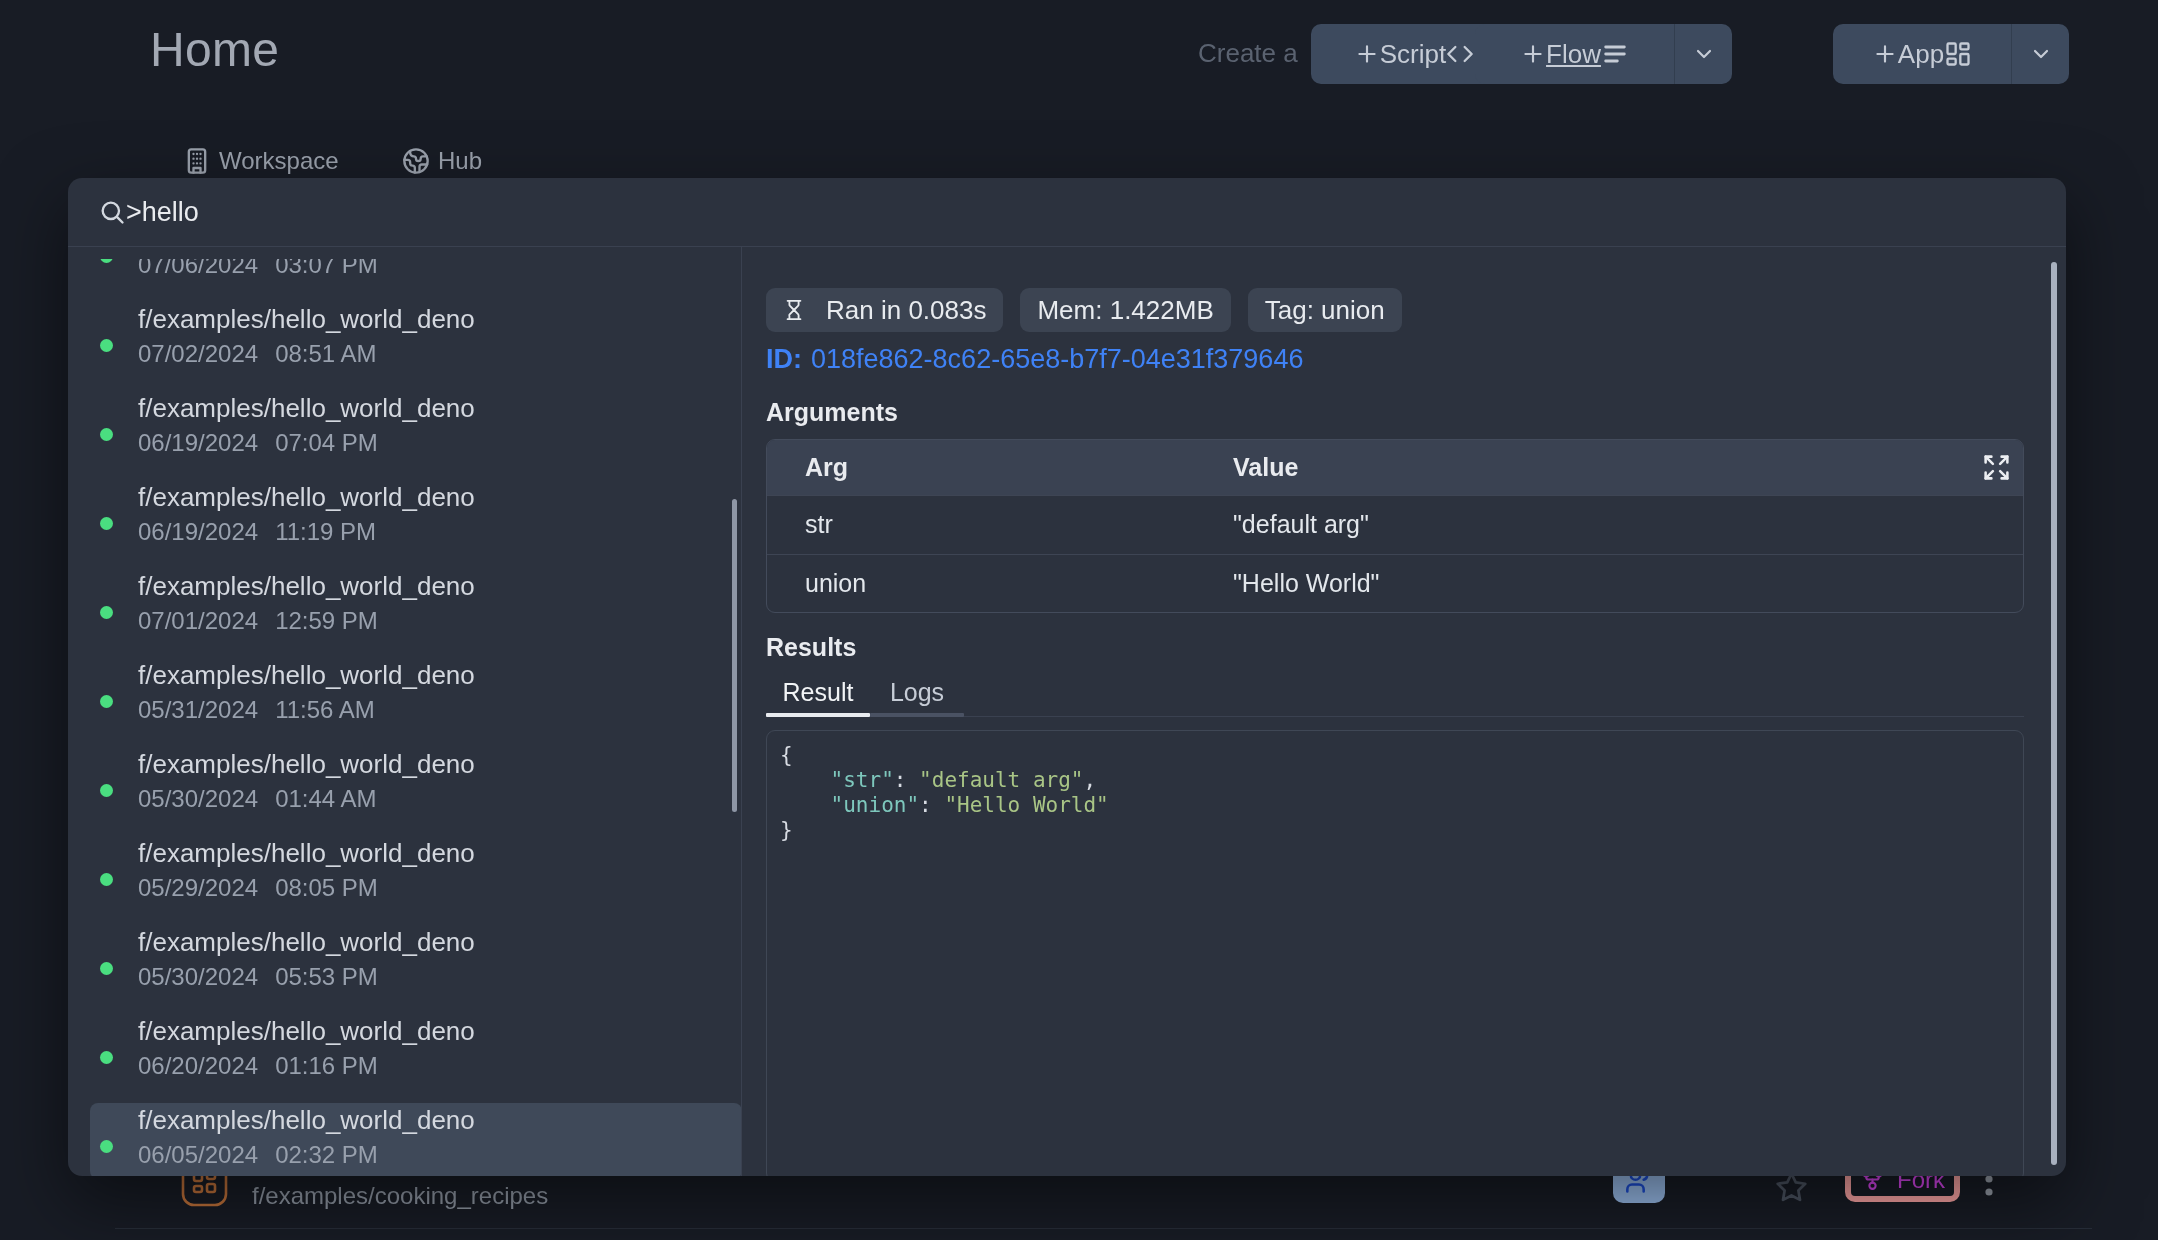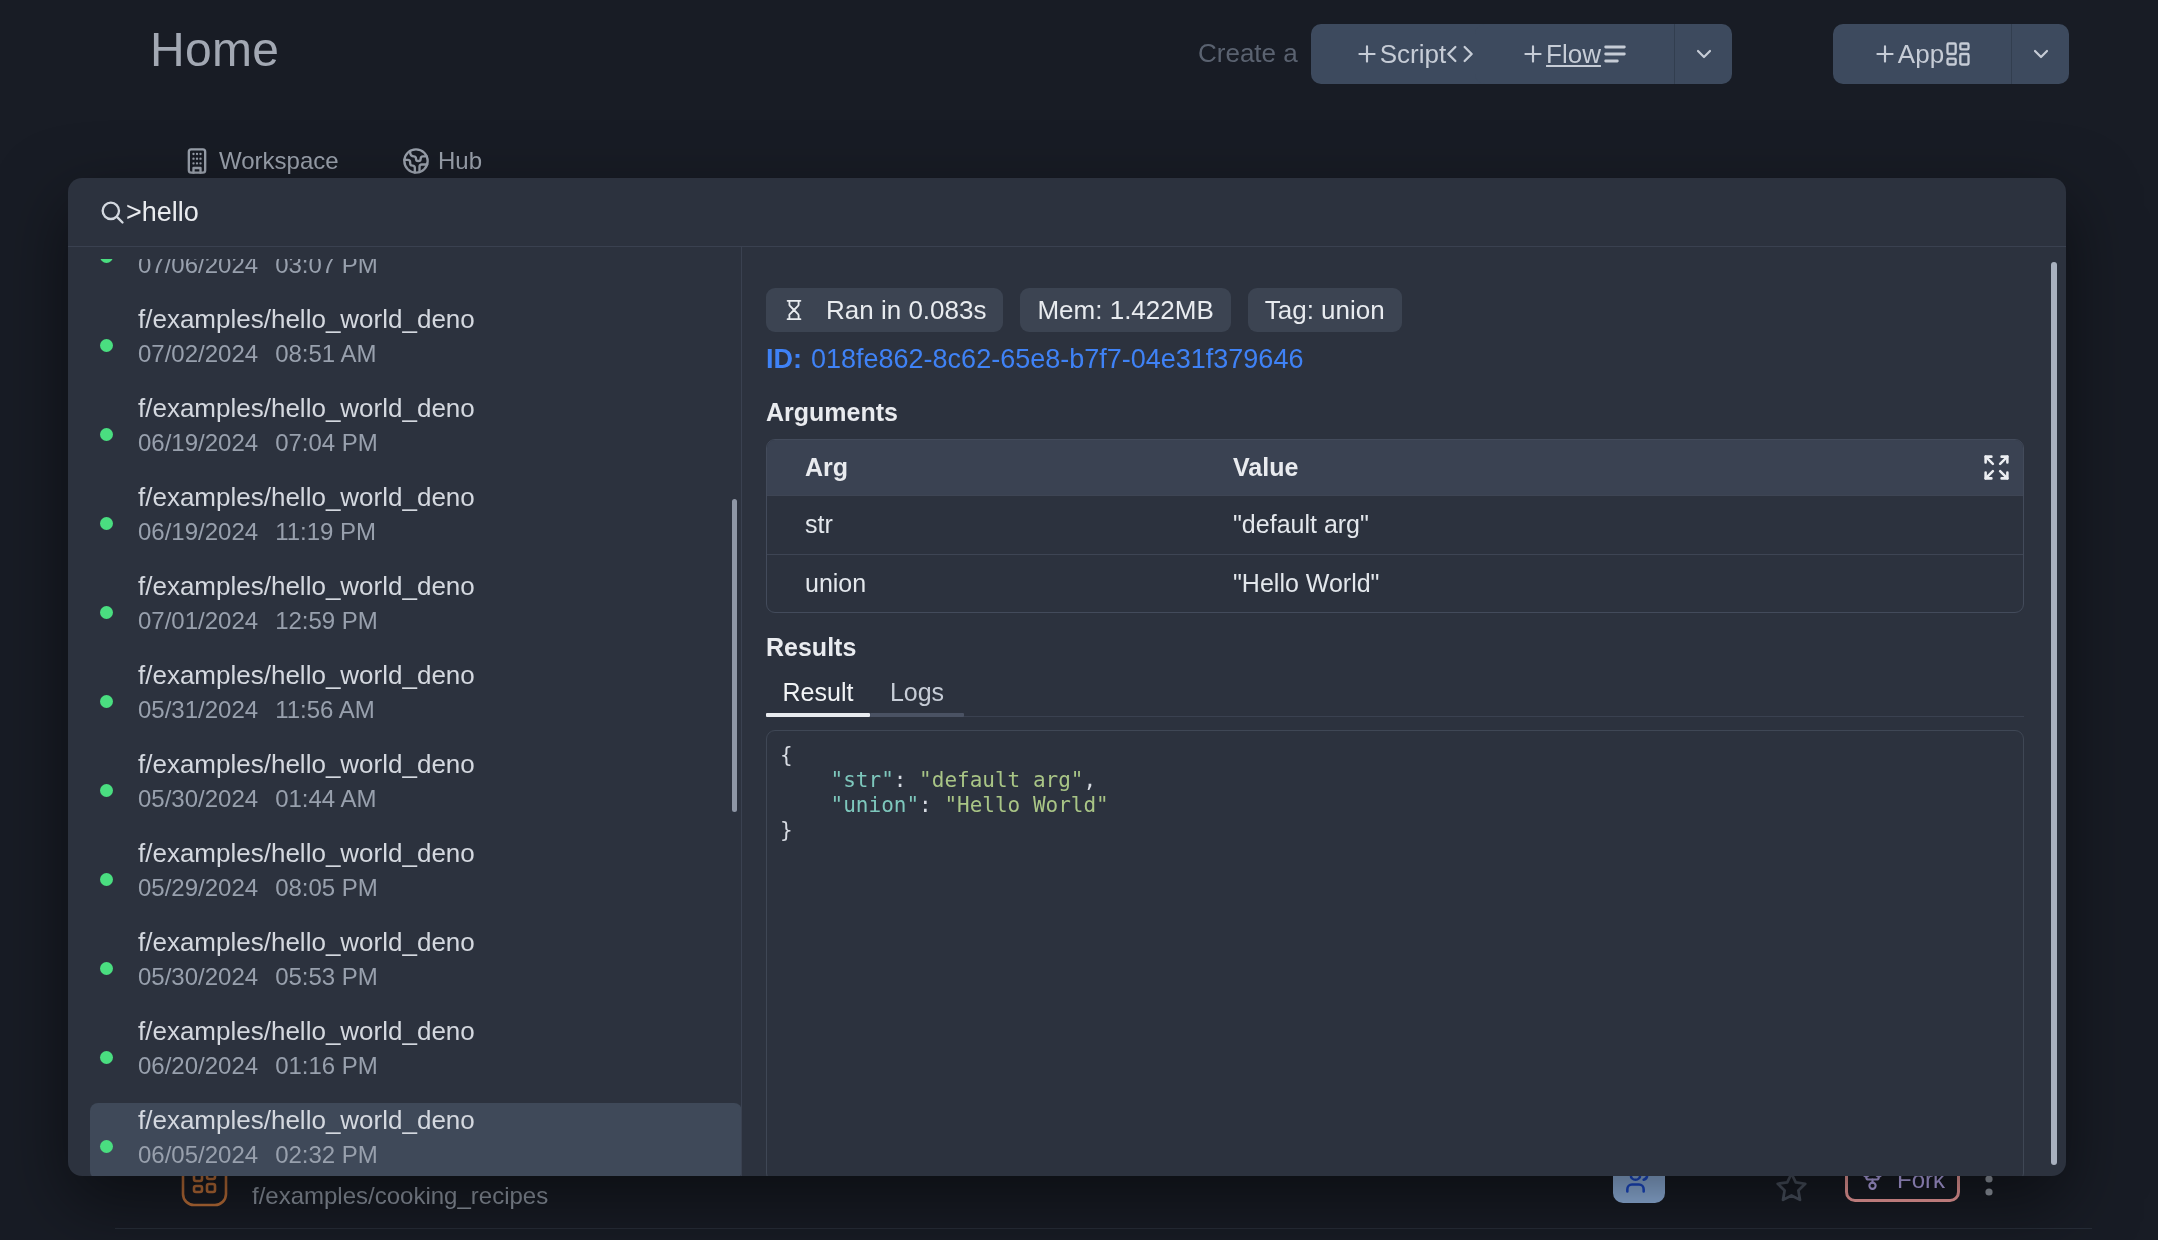--- a/index.html
+++ b/index.html
@@ -25,21 +25,21 @@
 
   .page-tab { position:absolute; top:143px; height:36px; display:flex; align-items:center; gap:8px; font-size:24px; color:#9aa1ac; cursor:pointer; }
   #tab-workspace { left:183px; }
   #tab-hub       { left:402px; }
 
   
   .bg-app-icon { position:absolute; left:181px; top:1160px; color:#c1723a; }
   .bg-path { position:absolute; left:252px; top:1182px; font-size:24px; color:#8f97a3; }
   .bg-badge { position:absolute; left:1613px; top:1158px; width:52px; height:45px; background:#98bbe9; border-radius:10px; display:flex; align-items:center; justify-content:center; color:#1d4fd8; cursor:pointer; }
   .bg-star { position:absolute; left:1775px; top:1171px; color:#4c5462; cursor:pointer; }
-  .bg-fork { position:absolute; left:1845px; top:1157px; width:115px; height:45px; border:3px solid #fca5a5; border-radius:10px; display:flex; align-items:center; justify-content:center; gap:12px; color:#c4b5fd; font-size:24px; cursor:pointer; }
+  .bg-fork { position:absolute; left:1845px; top:1157px; width:115px; height:45px; border:6px solid #fca5a5; border-radius:10px; display:flex; align-items:center; justify-content:center; gap:12px; color:#d946ef; font-size:24px; cursor:pointer; }
   .bg-kebab { position:absolute; left:1984px; top:1160px; color:#99a0ab; cursor:pointer; }
   .bg-separator { position:absolute; left:115px; top:1228px; width:1977px; height:1px; background:#272d38; }
 
   
   .modal { position:absolute; left:68px; top:178px; width:1998px; height:998px; background:#2c323e; border-radius:14px; box-shadow:0 26px 70px rgba(0,0,0,.5); overflow:hidden; z-index:10; }
 
   .search-row { position:absolute; left:0; top:0; right:0; height:69px; border-bottom:1px solid #3a4150; display:flex; align-items:center; padding-left:30px; }
   .search-row .glass { color:#d3d8df; }
   .search-value { font-size:27px; color:#e9ebef; }
 

